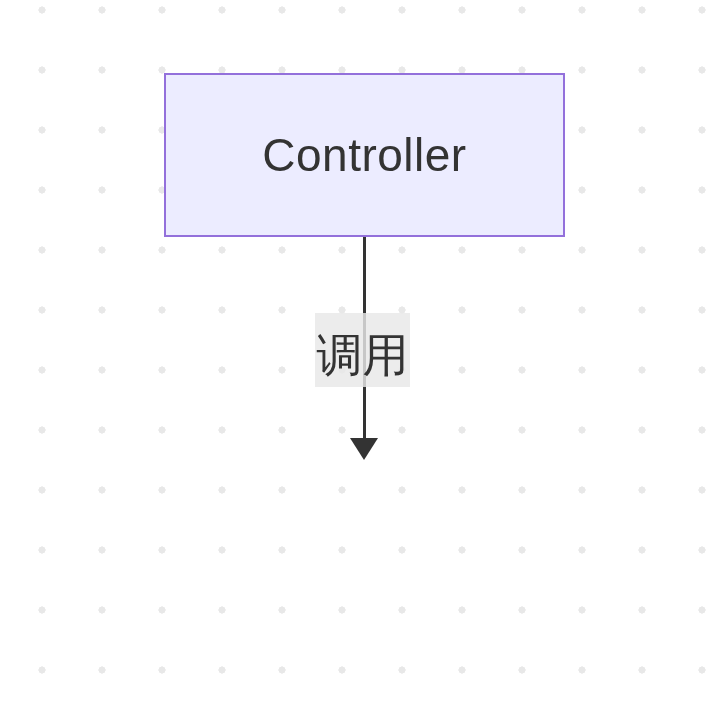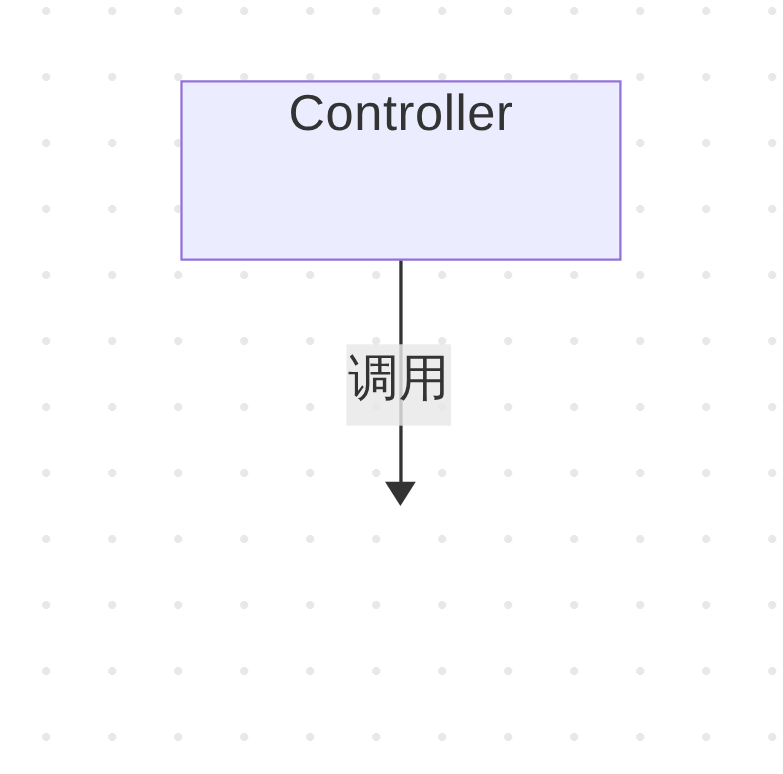--- a/index.html
+++ b/index.html
@@ -21,21 +21,21 @@
     background-image: radial-gradient(circle, #e8e8e8 3.5px, rgba(0,0,0,0) 3.6px);
     background-size: 60px 60px;
     background-position: 12px -20px;
   }
   .node {
     position: absolute;
     box-sizing: border-box;
     background: #ECECFF;
     border: 2.5px solid #9370DB;
     display: flex;
-    align-items: flex-start;
+    align-items: center;
     justify-content: center;
   }
   .node-label {
     font-size: 46px;
     color: #333333;
     letter-spacing: 0.5px;
     white-space: nowrap;
   }
   .node-controller {
     left: 164px;
@@ -70,21 +70,21 @@
     z-index: 1;
   }
   .edge-label {
     position: absolute;
     left: 315px;
     top: 313px;
     width: 95px;
     height: 74px;
     background: rgba(232,232,232,0.82);
     display: flex;
-    align-items: flex-start;
+    align-items: flex-end;
     justify-content: center;
     z-index: 2;
   }
   .edge-label-text {
     font-size: 46px;
     color: #333333;
     white-space: nowrap;
   }
 </style>
 </head>

